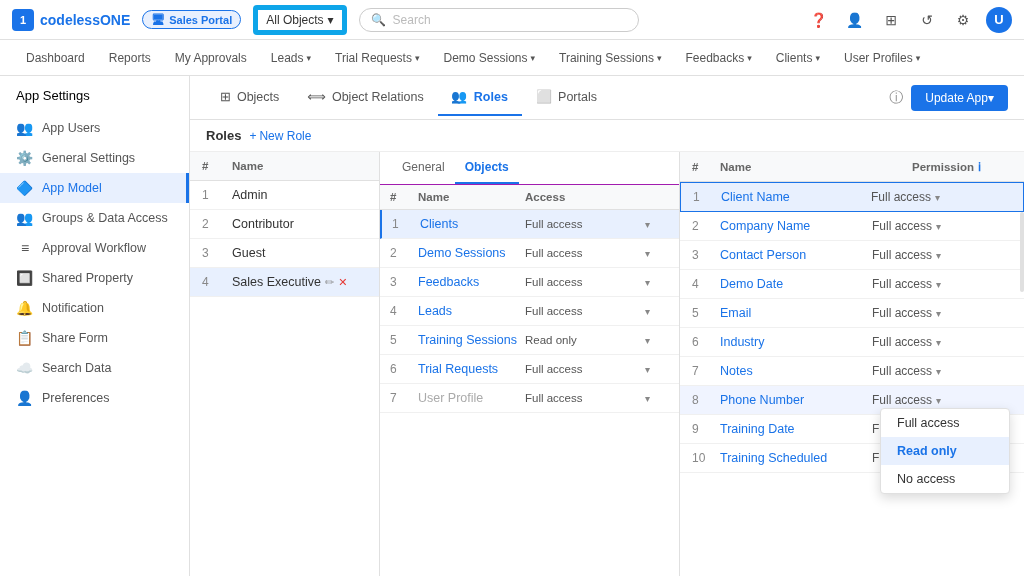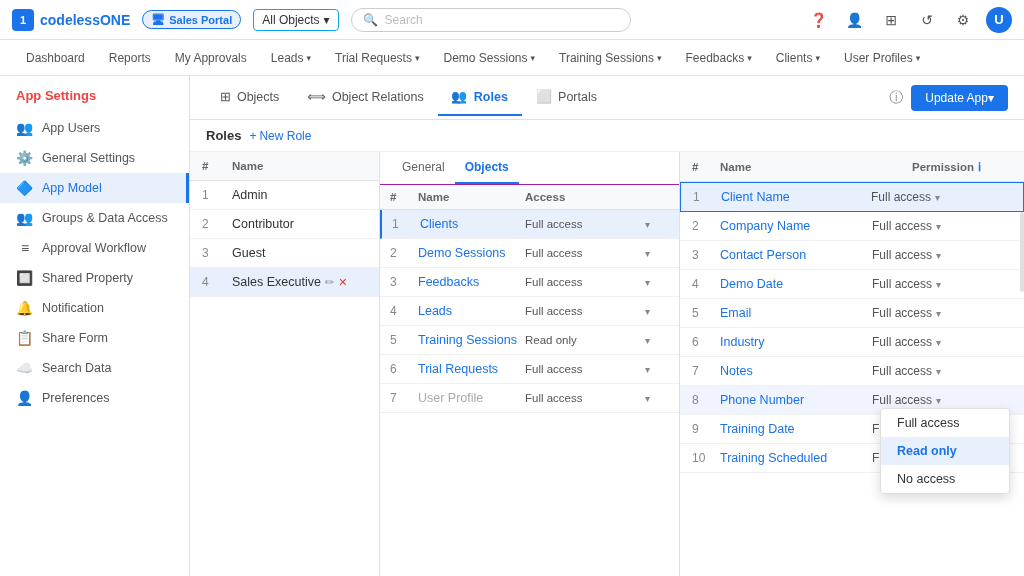--- a/index.html
+++ b/index.html
@@ -6,40 +6,40 @@
     body { font-family: -apple-system, BlinkMacSystemFont, 'Segoe UI', sans-serif; font-size: 13px; color: #333; background: #f5f6fa; overflow: hidden; }
 
     
     .top-nav {
       display: flex; align-items: center; background: #fff; border-bottom: 1px solid #e0e0e0;
       height: 40px; padding: 0 12px; gap: 12px;
     }
     .logo-area { display: flex; align-items: center; gap: 6px; font-weight: 700; color: #1a73e8; font-size: 14px; }
     .logo-icon { width: 22px; height: 22px; background: #1a73e8; border-radius: 4px; display: flex; align-items: center; justify-content: center; color: #fff; font-size: 11px; font-weight: 900; }
     .app-badge { background: #e8f0fe; color: #1a73e8; border: 1px solid #1a73e8; border-radius: 12px; padding: 2px 8px; font-size: 11px; font-weight: 600; display: flex; align-items: center; gap: 4px; cursor: pointer; }
-    .all-objects-btn { border: 1px solid #0ea5e9; border-radius: 4px; padding: 3px 8px; font-size: 12px; cursor: pointer; display: flex; align-items: center; gap: 4px; background: #fff; }
+    .all-objects-btn { border: 5px solid #0ea5e9; border-radius: 4px; padding: 3px 8px; font-size: 12px; cursor: pointer; display: flex; align-items: center; gap: 4px; background: #fff; }
     .search-box { flex: 1; max-width: 280px; border: 1px solid #ccc; border-radius: 20px; padding: 4px 12px; font-size: 12px; color: #999; display: flex; align-items: center; gap: 6px; }
     .nav-icons { margin-left: auto; display: flex; align-items: center; gap: 10px; }
     .nav-icon { width: 26px; height: 26px; border-radius: 50%; display: flex; align-items: center; justify-content: center; cursor: pointer; color: #555; font-size: 14px; }
     .nav-icon.avatar { background: #1a73e8; color: #fff; font-size: 13px; font-weight: 700; }
 
     
     .sec-nav {
       background: #fff; border-bottom: 1px solid #e0e0e0; height: 36px;
       display: flex; align-items: center; padding: 0 16px; gap: 4px;
     }
     .sec-nav-item { padding: 6px 10px; font-size: 12px; color: #555; cursor: pointer; border-radius: 4px; display: flex; align-items: center; gap: 3px; }
     .sec-nav-chevron { font-size: 9px; }
 
     
     .main-layout { display: flex; height: calc(576px - 76px); }
 
     
     .sidebar { width: 190px; background: #fff; border-right: 1px solid #e0e0e0; padding: 12px 0; flex-shrink: 0; }
-    .sidebar-header { font-size: 13px; font-weight: 700; padding: 0 16px 10px; color: #ef4444; }
+    .sidebar-header { font-size: 13px; font-weight: 400; padding: 0 16px 10px; color: #000000; }
     .sidebar-item { display: flex; align-items: center; gap: 8px; padding: 7px 16px; cursor: pointer; color: #555; font-size: 12.5px; }
     .sidebar-item.active { background: #e8f0fe; color: #1a73e8; border-right: 3px solid #1a73e8; }
     .sidebar-icon { font-size: 14px; width: 18px; text-align: center; }
 
     
     .content { flex: 1; display: flex; flex-direction: column; overflow: hidden; }
 
     
     .tabs-row { background: #fff; border-bottom: 1px solid #e0e0e0; padding: 0 16px; display: flex; align-items: center; height: 44px; }
     .tab { display: flex; align-items: center; gap: 6px; padding: 10px 14px; font-size: 12.5px; cursor: pointer; color: #555; border-bottom: 2px solid transparent; }

